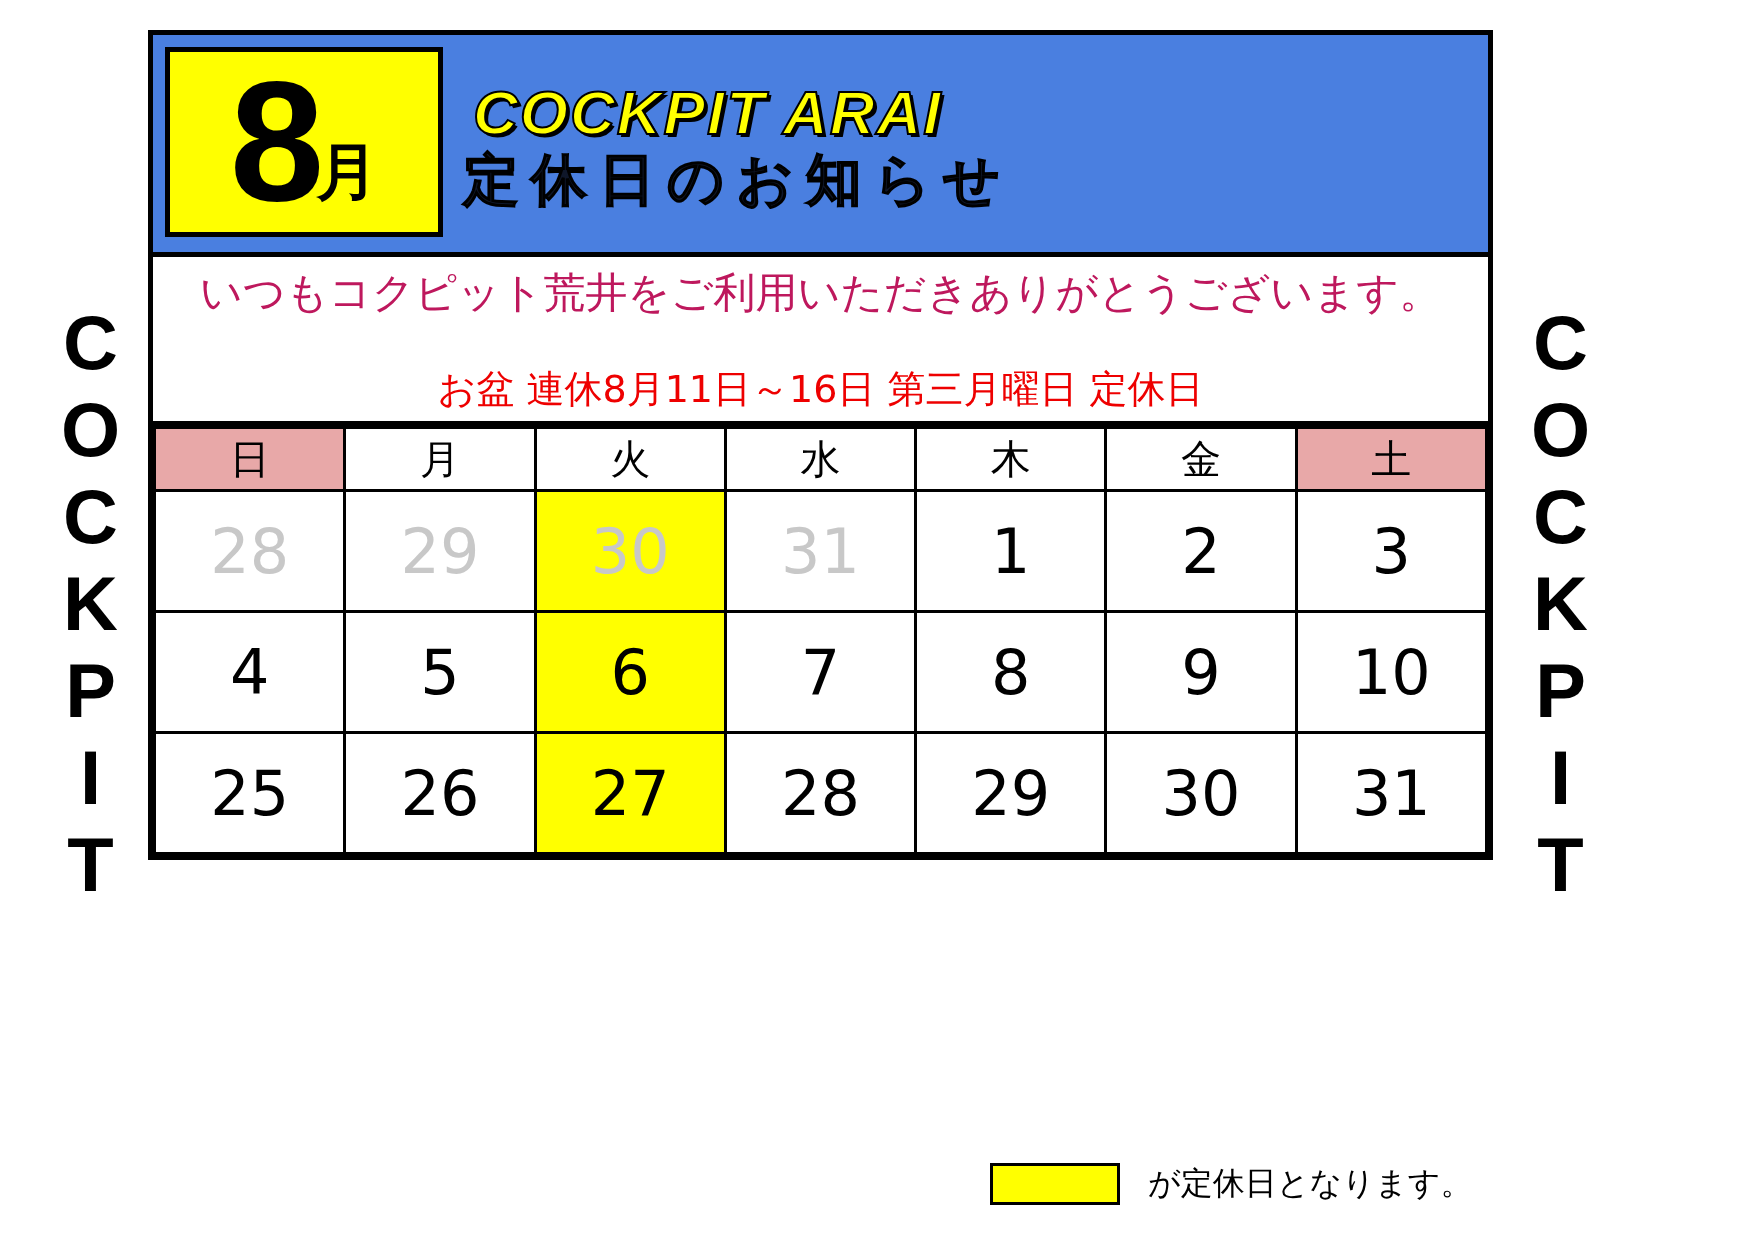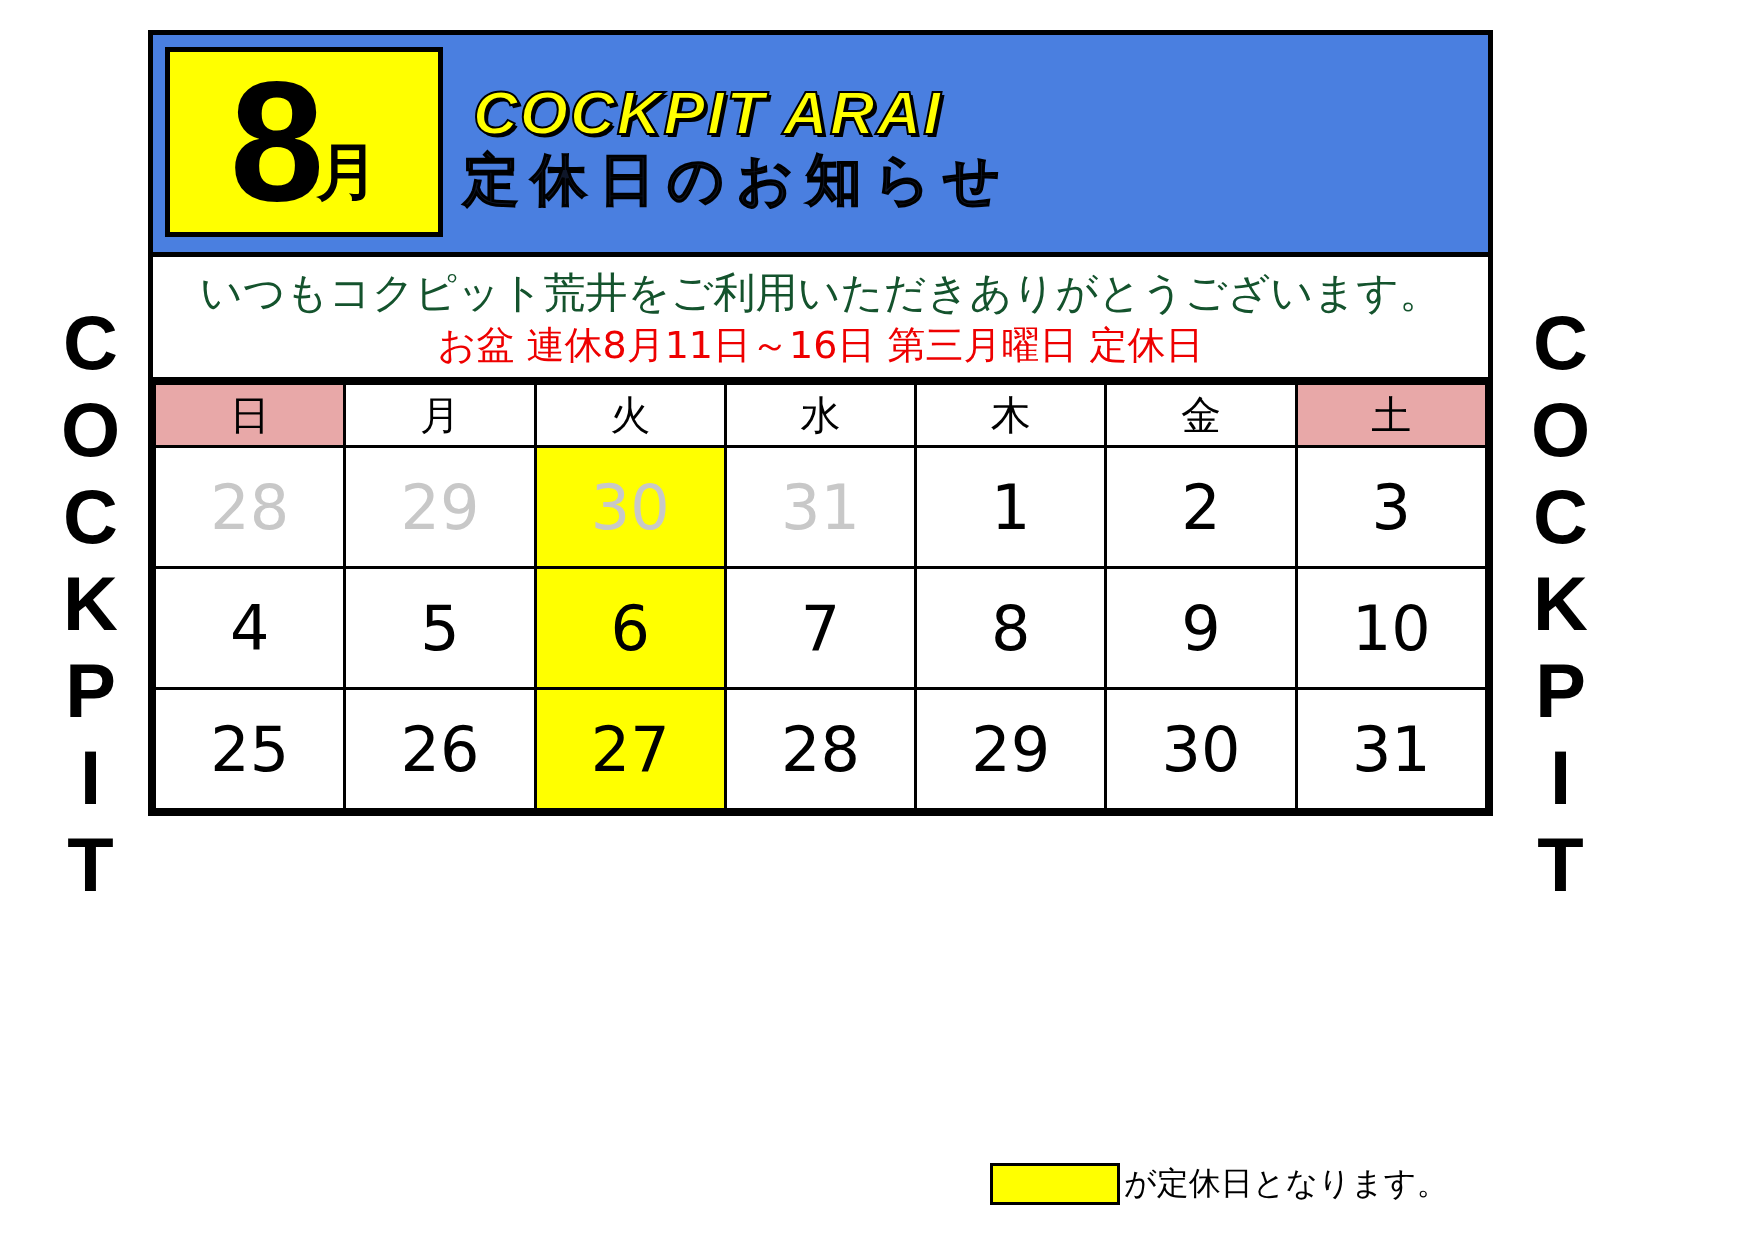--- a/index.html
+++ b/index.html
@@ -119,30 +119,31 @@
 
   
   .notice {
     padding: 10px 0 6px 0;
     text-align: center;
     background: #fff;
     border-bottom: 5px solid #000;
   }
   .notice-line {
     font-size: 42px;
-    color: #14532d;
+    color: #be185d;
     line-height: 1.25;
     font-family: "DejaVu Sans", sans-serif;
     white-space: nowrap;
   }
   .notice-line.red {
     color: #ee0000;
     font-size: 38px;
     padding-top: 2px;
     padding-bottom: 2px;
+    margin-top: 44px;
   }
 
   
   table.calendar {
     border-collapse: collapse;
     width: 100%;
     table-layout: fixed;
   }
   table.calendar th,
   table.calendar td {
@@ -182,21 +183,21 @@
     align-items: center;
   }
   .legend-swatch {
     width: 130px;
     height: 42px;
     background: #ffff00;
     border: 3px solid #000;
     box-sizing: border-box;
   }
   .legend-text {
-    margin-left: 4px;
+    margin-left: 28px;
     font-size: 32px;
     color: #000;
     font-family: "DejaVu Sans", sans-serif;
     white-space: nowrap;
   }
 </style>
 </head>
 <body>
 
 <div id="poster">

